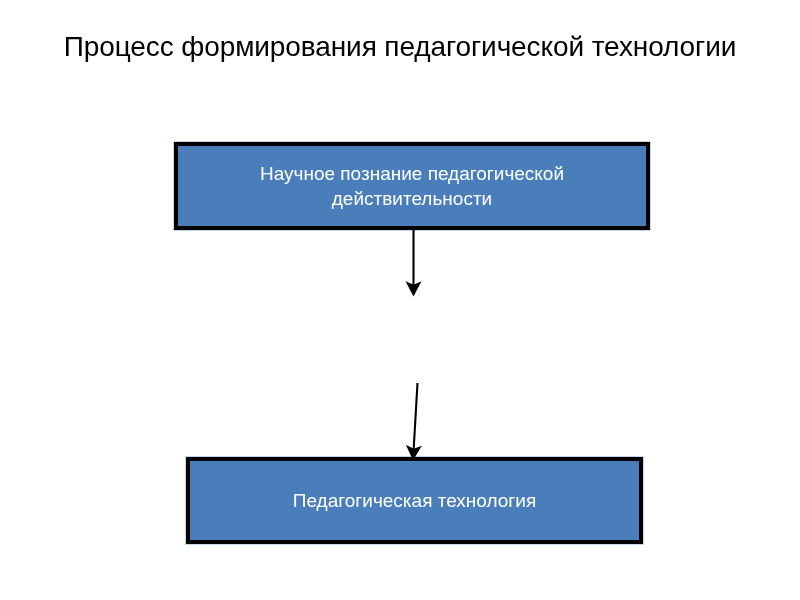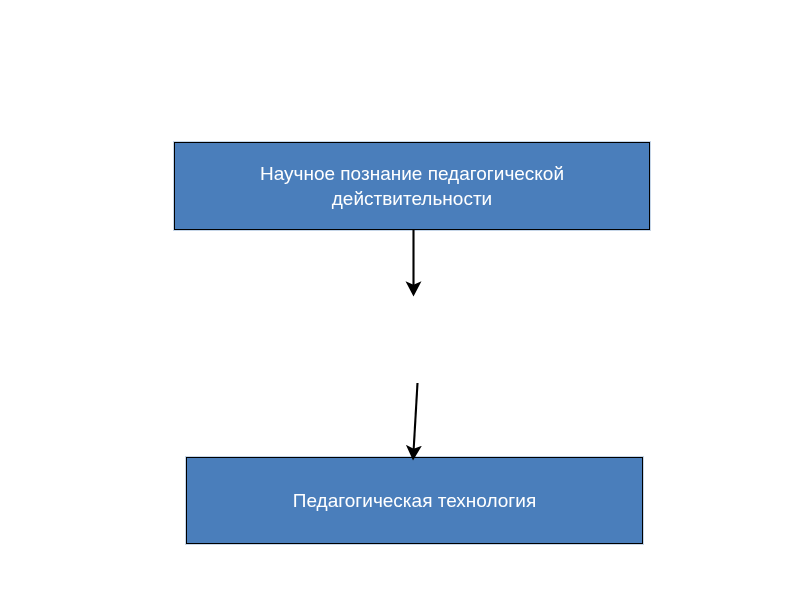--- a/index.html
+++ b/index.html
@@ -31,21 +31,21 @@
     color: #000000;
     font-family: "Liberation Sans", sans-serif;
     font-weight: normal;
     letter-spacing: -0.1px;
   }
   
   .pbox {
     position: absolute;
     box-sizing: border-box;
     background: #4A7EBB;
-    border: 1px solid #000000;
+    border: 4px solid #000000;
     outline: 1px solid #C6D6E8;
     display: flex;
     align-items: center;
     justify-content: center;
     text-align: center;
     color: #FFFFFF;
     font-size: 19px;
     line-height: 25px;
     font-family: "Liberation Sans", sans-serif;
     padding: 0 14px;
@@ -66,20 +66,21 @@
     width: 800px;
     height: 600px;
     pointer-events: none;
   }
 </style>
 </head>
 <body>
 
 <div id="slide">
 
+  <div id="title">Процесс формирования педагогической технологии</div>
 
   <div class="pbox" id="box-1">
     <span class="pbox-label">Научное познание педагогической действительности</span>
   </div>
 
 
   <div class="pbox" id="box-3">
     <span class="pbox-label">Педагогическая технология</span>
   </div>
 

